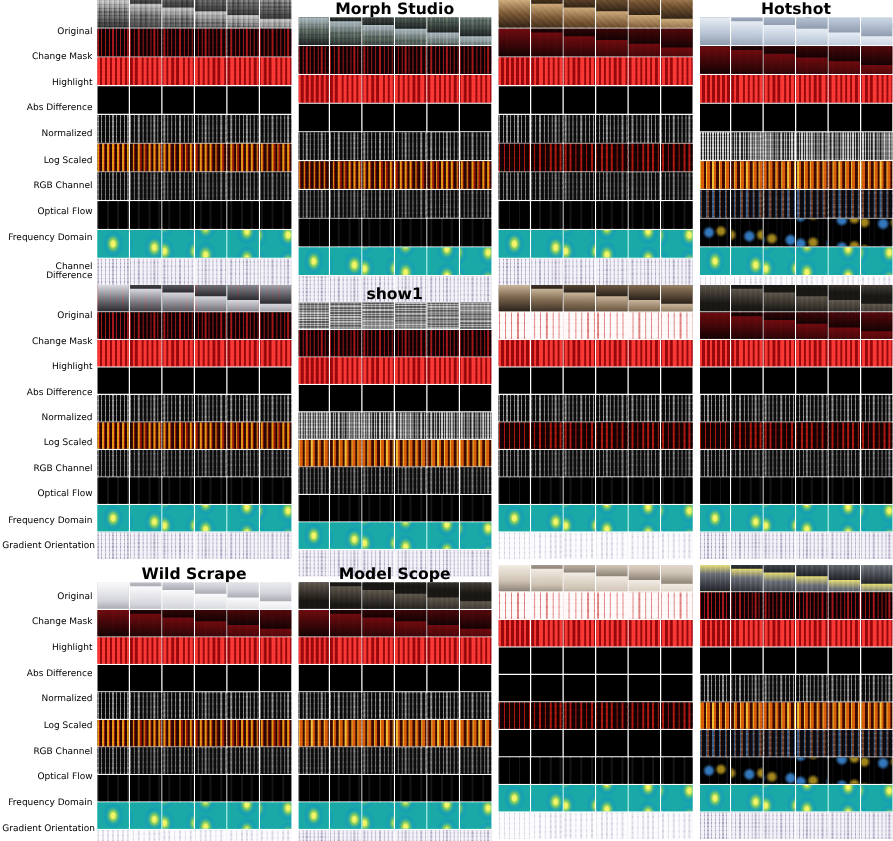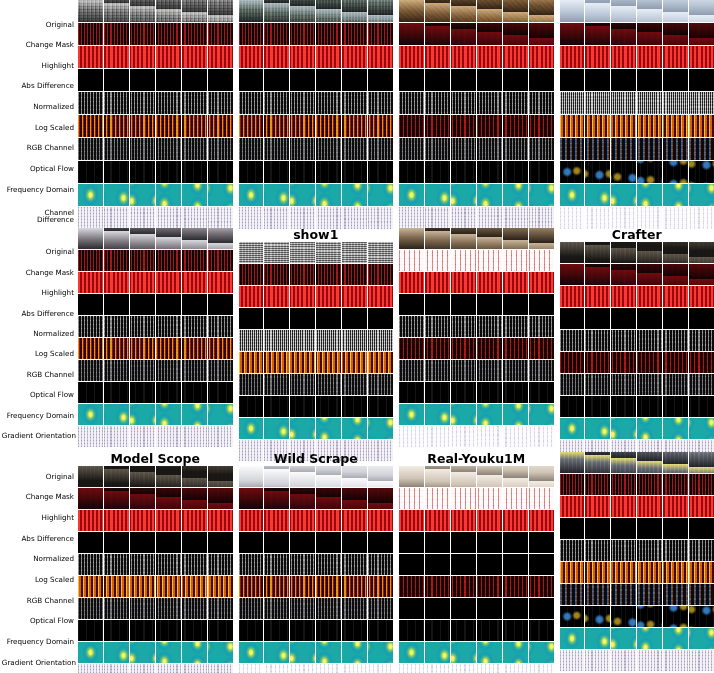--- a/index.html
+++ b/index.html
@@ -290,20 +290,21 @@
               <div class="cell t-grad" style="background-position: 0px 0px;"></div>
               <div class="cell t-grad" style="background-position: 7px 3px;"></div>
               <div class="cell t-grad" style="background-position: 14px 6px;"></div>
               <div class="cell t-grad" style="background-position: 21px 9px;"></div>
               <div class="cell t-grad" style="background-position: 28px 12px;"></div>
               <div class="cell t-grad" style="background-position: 35px 15px;"></div>
             </div>
           </div>
         </div>
         <div class="col">
+          <div class="coltitle">Morph Studio</div>
           <div class="rows">
             <div class="row" style="height: 22px; margin-bottom: 1px;">
               <div class="cell t-orig-city" style="background-position: 0px 0px;"></div>
               <div class="cell t-orig-city" style="background-position: 7px 3px;"></div>
               <div class="cell t-orig-city" style="background-position: 14px 6px;"></div>
               <div class="cell t-orig-city" style="background-position: 21px 9px;"></div>
               <div class="cell t-orig-city" style="background-position: 28px 12px;"></div>
               <div class="cell t-orig-city" style="background-position: 35px 15px;"></div>
             </div>
             <div class="row" style="height: 22px; margin-bottom: 1px;">
@@ -458,20 +459,21 @@
               <div class="cell t-grad" style="background-position: 0px 0px;"></div>
               <div class="cell t-grad" style="background-position: 7px 3px;"></div>
               <div class="cell t-grad" style="background-position: 14px 6px;"></div>
               <div class="cell t-grad" style="background-position: 21px 9px;"></div>
               <div class="cell t-grad" style="background-position: 28px 12px;"></div>
               <div class="cell t-grad" style="background-position: 35px 15px;"></div>
             </div>
           </div>
         </div>
         <div class="col">
+          <div class="coltitle">Hotshot</div>
           <div class="rows">
             <div class="row" style="height: 22px; margin-bottom: 1px;">
               <div class="cell t-orig-sky" style="background-position: 0px 0px;"></div>
               <div class="cell t-orig-sky" style="background-position: 7px 3px;"></div>
               <div class="cell t-orig-sky" style="background-position: 14px 6px;"></div>
               <div class="cell t-orig-sky" style="background-position: 21px 9px;"></div>
               <div class="cell t-orig-sky" style="background-position: 28px 12px;"></div>
               <div class="cell t-orig-sky" style="background-position: 35px 15px;"></div>
             </div>
             <div class="row" style="height: 22px; margin-bottom: 1px;">
@@ -812,21 +814,20 @@
               <div class="cell t-grad-white" style="background-position: 0px 0px;"></div>
               <div class="cell t-grad-white" style="background-position: 7px 3px;"></div>
               <div class="cell t-grad-white" style="background-position: 14px 6px;"></div>
               <div class="cell t-grad-white" style="background-position: 21px 9px;"></div>
               <div class="cell t-grad-white" style="background-position: 28px 12px;"></div>
               <div class="cell t-grad-white" style="background-position: 35px 15px;"></div>
             </div>
           </div>
         </div>
         <div class="col">
-          <div class="coltitle">Crafter</div>
           <div class="rows">
             <div class="row" style="height: 21px; margin-bottom: 1px;">
               <div class="cell t-orig-dark" style="background-position: 0px 0px;"></div>
               <div class="cell t-orig-dark" style="background-position: 7px 3px;"></div>
               <div class="cell t-orig-dark" style="background-position: 14px 6px;"></div>
               <div class="cell t-orig-dark" style="background-position: 21px 9px;"></div>
               <div class="cell t-orig-dark" style="background-position: 28px 12px;"></div>
               <div class="cell t-orig-dark" style="background-position: 35px 15px;"></div>
             </div>
             <div class="row" style="height: 21px; margin-bottom: 1px;">
@@ -914,20 +915,105 @@
       <div class="lbl" style="height:21px;">Abs Difference</div>
       <div class="lbl" style="height:21px;">Normalized</div>
       <div class="lbl" style="height:21px;">Log Scaled</div>
       <div class="lbl" style="height:21px;">RGB Channel</div>
       <div class="lbl" style="height:21px;">Optical Flow</div>
       <div class="lbl" style="height:21px;">Frequency Domain</div>
       <div class="lbl" style="height:21px;padding-right:2px;">Gradient Orientation</div>
     </div>
     <div class="grid">
         <div class="col">
+          <div class="coltitle">Wild Scrape</div>
+          <div class="rows">
+            <div class="row" style="height: 21px; margin-bottom: 1px;">
+              <div class="cell t-orig-white" style="background-position: 0px 0px;"></div>
+              <div class="cell t-orig-white" style="background-position: 7px 3px;"></div>
+              <div class="cell t-orig-white" style="background-position: 14px 6px;"></div>
+              <div class="cell t-orig-white" style="background-position: 21px 9px;"></div>
+              <div class="cell t-orig-white" style="background-position: 28px 12px;"></div>
+              <div class="cell t-orig-white" style="background-position: 35px 15px;"></div>
+            </div>
+            <div class="row" style="height: 21px; margin-bottom: 1px;">
+              <div class="cell t-mask-dark" style="background-position: 0px 0px;"></div>
+              <div class="cell t-mask-dark" style="background-position: 7px 3px;"></div>
+              <div class="cell t-mask-dark" style="background-position: 14px 6px;"></div>
+              <div class="cell t-mask-dark" style="background-position: 21px 9px;"></div>
+              <div class="cell t-mask-dark" style="background-position: 28px 12px;"></div>
+              <div class="cell t-mask-dark" style="background-position: 35px 15px;"></div>
+            </div>
+            <div class="row" style="height: 21px; margin-bottom: 1px;">
+              <div class="cell t-highlight" style="background-position: 0px 0px;"></div>
+              <div class="cell t-highlight" style="background-position: 7px 3px;"></div>
+              <div class="cell t-highlight" style="background-position: 14px 6px;"></div>
+              <div class="cell t-highlight" style="background-position: 21px 9px;"></div>
+              <div class="cell t-highlight" style="background-position: 28px 12px;"></div>
+              <div class="cell t-highlight" style="background-position: 35px 15px;"></div>
+            </div>
+            <div class="row" style="height: 21px; margin-bottom: 1px;">
+              <div class="cell t-black" style="background-position: 0px 0px;"></div>
+              <div class="cell t-black" style="background-position: 7px 3px;"></div>
+              <div class="cell t-black" style="background-position: 14px 6px;"></div>
+              <div class="cell t-black" style="background-position: 21px 9px;"></div>
+              <div class="cell t-black" style="background-position: 28px 12px;"></div>
+              <div class="cell t-black" style="background-position: 35px 15px;"></div>
+            </div>
+            <div class="row" style="height: 21px; margin-bottom: 1px;">
+              <div class="cell t-norm" style="background-position: 0px 0px;"></div>
+              <div class="cell t-norm" style="background-position: 7px 3px;"></div>
+              <div class="cell t-norm" style="background-position: 14px 6px;"></div>
+              <div class="cell t-norm" style="background-position: 21px 9px;"></div>
+              <div class="cell t-norm" style="background-position: 28px 12px;"></div>
+              <div class="cell t-norm" style="background-position: 35px 15px;"></div>
+            </div>
+            <div class="row" style="height: 21px; margin-bottom: 1px;">
+              <div class="cell t-log" style="background-position: 0px 0px;"></div>
+              <div class="cell t-log" style="background-position: 7px 3px;"></div>
+              <div class="cell t-log" style="background-position: 14px 6px;"></div>
+              <div class="cell t-log" style="background-position: 21px 9px;"></div>
+              <div class="cell t-log" style="background-position: 28px 12px;"></div>
+              <div class="cell t-log" style="background-position: 35px 15px;"></div>
+            </div>
+            <div class="row" style="height: 21px; margin-bottom: 1px;">
+              <div class="cell t-rgb" style="background-position: 0px 0px;"></div>
+              <div class="cell t-rgb" style="background-position: 7px 3px;"></div>
+              <div class="cell t-rgb" style="background-position: 14px 6px;"></div>
+              <div class="cell t-rgb" style="background-position: 21px 9px;"></div>
+              <div class="cell t-rgb" style="background-position: 28px 12px;"></div>
+              <div class="cell t-rgb" style="background-position: 35px 15px;"></div>
+            </div>
+            <div class="row" style="height: 21px; margin-bottom: 1px;">
+              <div class="cell t-flow" style="background-position: 0px 0px;"></div>
+              <div class="cell t-flow" style="background-position: 7px 3px;"></div>
+              <div class="cell t-flow" style="background-position: 14px 6px;"></div>
+              <div class="cell t-flow" style="background-position: 21px 9px;"></div>
+              <div class="cell t-flow" style="background-position: 28px 12px;"></div>
+              <div class="cell t-flow" style="background-position: 35px 15px;"></div>
+            </div>
+            <div class="row" style="height: 21px; margin-bottom: 1px;">
+              <div class="cell t-freq" style="background-position: 0px 0px;"></div>
+              <div class="cell t-freq" style="background-position: 7px 3px;"></div>
+              <div class="cell t-freq" style="background-position: 14px 6px;"></div>
+              <div class="cell t-freq" style="background-position: 21px 9px;"></div>
+              <div class="cell t-freq" style="background-position: 28px 12px;"></div>
+              <div class="cell t-freq" style="background-position: 35px 15px;"></div>
+            </div>
+            <div class="row" style="height: 21px; margin-bottom: 1px;">
+              <div class="cell t-grad-white" style="background-position: 0px 0px;"></div>
+              <div class="cell t-grad-white" style="background-position: 7px 3px;"></div>
+              <div class="cell t-grad-white" style="background-position: 14px 6px;"></div>
+              <div class="cell t-grad-white" style="background-position: 21px 9px;"></div>
+              <div class="cell t-grad-white" style="background-position: 28px 12px;"></div>
+              <div class="cell t-grad-white" style="background-position: 35px 15px;"></div>
+            </div>
+          </div>
+        </div>
+        <div class="col">
           <div class="coltitle">Model Scope</div>
           <div class="rows">
             <div class="row" style="height: 21px; margin-bottom: 1px;">
               <div class="cell t-orig-dark" style="background-position: 0px 0px;"></div>
               <div class="cell t-orig-dark" style="background-position: 7px 3px;"></div>
               <div class="cell t-orig-dark" style="background-position: 14px 6px;"></div>
               <div class="cell t-orig-dark" style="background-position: 21px 9px;"></div>
               <div class="cell t-orig-dark" style="background-position: 28px 12px;"></div>
               <div class="cell t-orig-dark" style="background-position: 35px 15px;"></div>
             </div>
@@ -999,106 +1085,20 @@
               <div class="cell t-grad" style="background-position: 0px 0px;"></div>
               <div class="cell t-grad" style="background-position: 7px 3px;"></div>
               <div class="cell t-grad" style="background-position: 14px 6px;"></div>
               <div class="cell t-grad" style="background-position: 21px 9px;"></div>
               <div class="cell t-grad" style="background-position: 28px 12px;"></div>
               <div class="cell t-grad" style="background-position: 35px 15px;"></div>
             </div>
           </div>
         </div>
         <div class="col">
-          <div class="coltitle">Wild Scrape</div>
-          <div class="rows">
-            <div class="row" style="height: 21px; margin-bottom: 1px;">
-              <div class="cell t-orig-white" style="background-position: 0px 0px;"></div>
-              <div class="cell t-orig-white" style="background-position: 7px 3px;"></div>
-              <div class="cell t-orig-white" style="background-position: 14px 6px;"></div>
-              <div class="cell t-orig-white" style="background-position: 21px 9px;"></div>
-              <div class="cell t-orig-white" style="background-position: 28px 12px;"></div>
-              <div class="cell t-orig-white" style="background-position: 35px 15px;"></div>
-            </div>
-            <div class="row" style="height: 21px; margin-bottom: 1px;">
-              <div class="cell t-mask-dark" style="background-position: 0px 0px;"></div>
-              <div class="cell t-mask-dark" style="background-position: 7px 3px;"></div>
-              <div class="cell t-mask-dark" style="background-position: 14px 6px;"></div>
-              <div class="cell t-mask-dark" style="background-position: 21px 9px;"></div>
-              <div class="cell t-mask-dark" style="background-position: 28px 12px;"></div>
-              <div class="cell t-mask-dark" style="background-position: 35px 15px;"></div>
-            </div>
-            <div class="row" style="height: 21px; margin-bottom: 1px;">
-              <div class="cell t-highlight" style="background-position: 0px 0px;"></div>
-              <div class="cell t-highlight" style="background-position: 7px 3px;"></div>
-              <div class="cell t-highlight" style="background-position: 14px 6px;"></div>
-              <div class="cell t-highlight" style="background-position: 21px 9px;"></div>
-              <div class="cell t-highlight" style="background-position: 28px 12px;"></div>
-              <div class="cell t-highlight" style="background-position: 35px 15px;"></div>
-            </div>
-            <div class="row" style="height: 21px; margin-bottom: 1px;">
-              <div class="cell t-black" style="background-position: 0px 0px;"></div>
-              <div class="cell t-black" style="background-position: 7px 3px;"></div>
-              <div class="cell t-black" style="background-position: 14px 6px;"></div>
-              <div class="cell t-black" style="background-position: 21px 9px;"></div>
-              <div class="cell t-black" style="background-position: 28px 12px;"></div>
-              <div class="cell t-black" style="background-position: 35px 15px;"></div>
-            </div>
-            <div class="row" style="height: 21px; margin-bottom: 1px;">
-              <div class="cell t-norm" style="background-position: 0px 0px;"></div>
-              <div class="cell t-norm" style="background-position: 7px 3px;"></div>
-              <div class="cell t-norm" style="background-position: 14px 6px;"></div>
-              <div class="cell t-norm" style="background-position: 21px 9px;"></div>
-              <div class="cell t-norm" style="background-position: 28px 12px;"></div>
-              <div class="cell t-norm" style="background-position: 35px 15px;"></div>
-            </div>
-            <div class="row" style="height: 21px; margin-bottom: 1px;">
-              <div class="cell t-log" style="background-position: 0px 0px;"></div>
-              <div class="cell t-log" style="background-position: 7px 3px;"></div>
-              <div class="cell t-log" style="background-position: 14px 6px;"></div>
-              <div class="cell t-log" style="background-position: 21px 9px;"></div>
-              <div class="cell t-log" style="background-position: 28px 12px;"></div>
-              <div class="cell t-log" style="background-position: 35px 15px;"></div>
-            </div>
-            <div class="row" style="height: 21px; margin-bottom: 1px;">
-              <div class="cell t-rgb" style="background-position: 0px 0px;"></div>
-              <div class="cell t-rgb" style="background-position: 7px 3px;"></div>
-              <div class="cell t-rgb" style="background-position: 14px 6px;"></div>
-              <div class="cell t-rgb" style="background-position: 21px 9px;"></div>
-              <div class="cell t-rgb" style="background-position: 28px 12px;"></div>
-              <div class="cell t-rgb" style="background-position: 35px 15px;"></div>
-            </div>
-            <div class="row" style="height: 21px; margin-bottom: 1px;">
-              <div class="cell t-flow" style="background-position: 0px 0px;"></div>
-              <div class="cell t-flow" style="background-position: 7px 3px;"></div>
-              <div class="cell t-flow" style="background-position: 14px 6px;"></div>
-              <div class="cell t-flow" style="background-position: 21px 9px;"></div>
-              <div class="cell t-flow" style="background-position: 28px 12px;"></div>
-              <div class="cell t-flow" style="background-position: 35px 15px;"></div>
-            </div>
-            <div class="row" style="height: 21px; margin-bottom: 1px;">
-              <div class="cell t-freq" style="background-position: 0px 0px;"></div>
-              <div class="cell t-freq" style="background-position: 7px 3px;"></div>
-              <div class="cell t-freq" style="background-position: 14px 6px;"></div>
-              <div class="cell t-freq" style="background-position: 21px 9px;"></div>
-              <div class="cell t-freq" style="background-position: 28px 12px;"></div>
-              <div class="cell t-freq" style="background-position: 35px 15px;"></div>
-            </div>
-            <div class="row" style="height: 21px; margin-bottom: 1px;">
-              <div class="cell t-grad-white" style="background-position: 0px 0px;"></div>
-              <div class="cell t-grad-white" style="background-position: 7px 3px;"></div>
-              <div class="cell t-grad-white" style="background-position: 14px 6px;"></div>
-              <div class="cell t-grad-white" style="background-position: 21px 9px;"></div>
-              <div class="cell t-grad-white" style="background-position: 28px 12px;"></div>
-              <div class="cell t-grad-white" style="background-position: 35px 15px;"></div>
-            </div>
-          </div>
-        </div>
-        <div class="col">
-          <div class="coltitle">Real-Youku1M</div>
           <div class="rows">
             <div class="row" style="height: 21px; margin-bottom: 1px;">
               <div class="cell t-orig-youku" style="background-position: 0px 0px;"></div>
               <div class="cell t-orig-youku" style="background-position: 7px 3px;"></div>
               <div class="cell t-orig-youku" style="background-position: 14px 6px;"></div>
               <div class="cell t-orig-youku" style="background-position: 21px 9px;"></div>
               <div class="cell t-orig-youku" style="background-position: 28px 12px;"></div>
               <div class="cell t-orig-youku" style="background-position: 35px 15px;"></div>
             </div>
             <div class="row" style="height: 21px; margin-bottom: 1px;">

